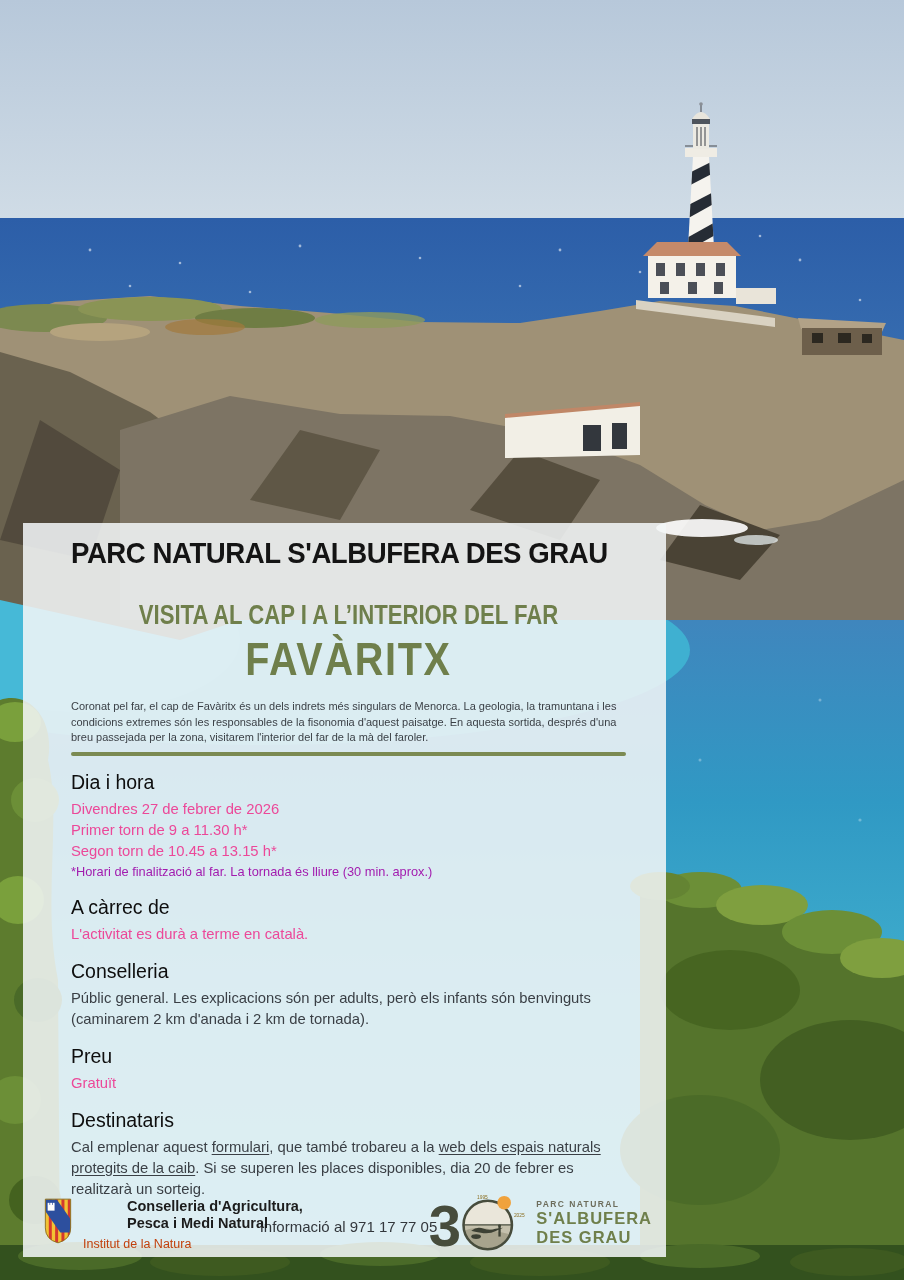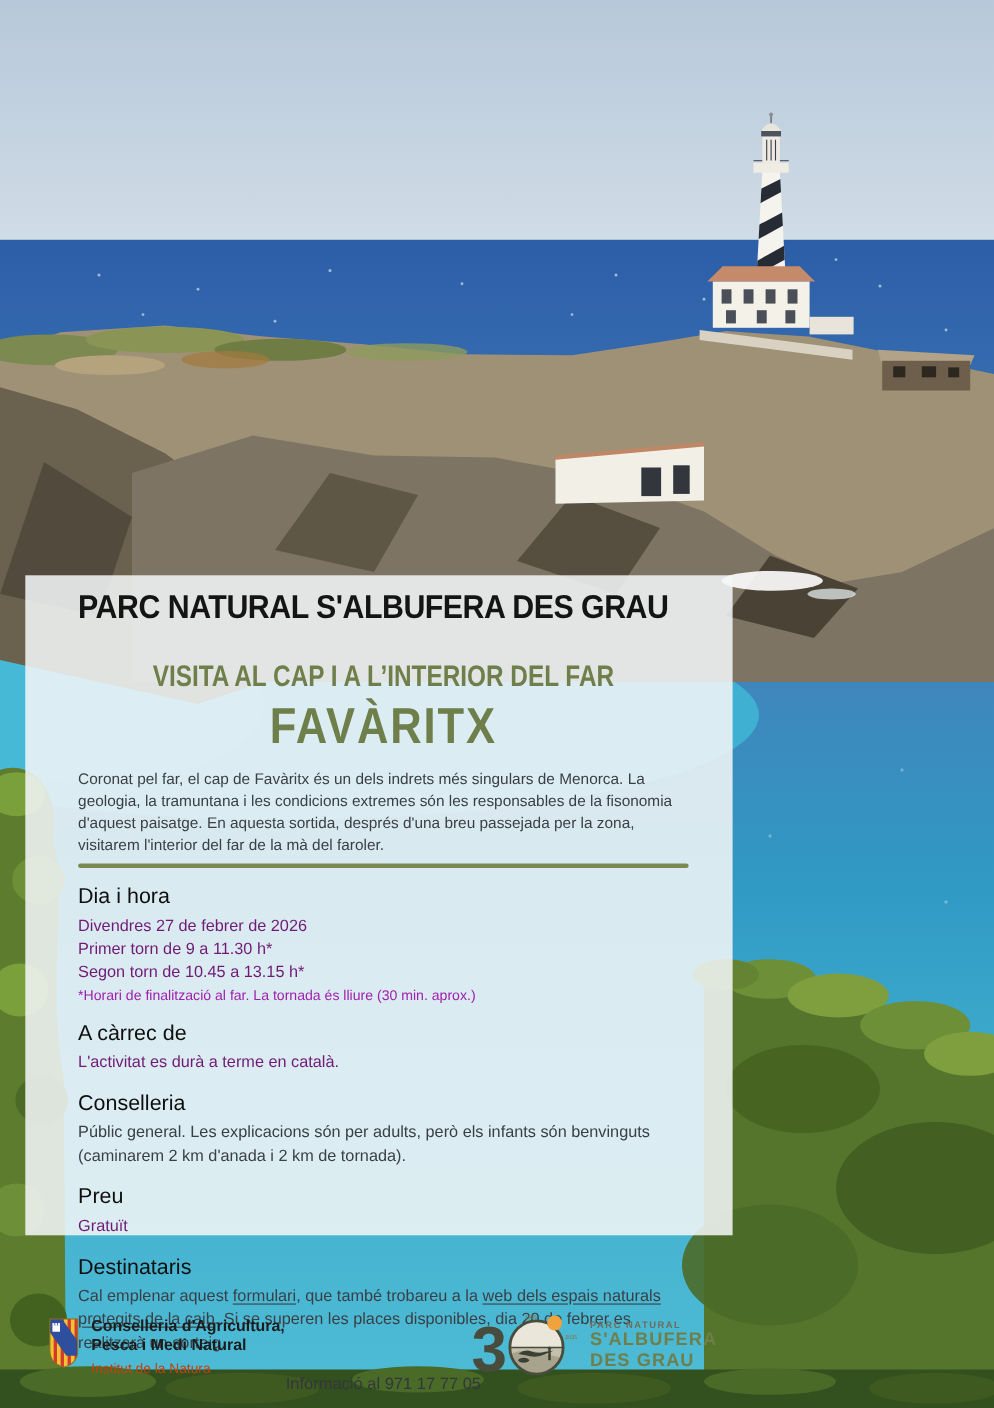--- a/index.html
+++ b/index.html
@@ -4,21 +4,21 @@
 <style>
   html,body{margin:0;padding:0;background:#ffffff;}
   .stage{
     position:relative;width:904px;height:1280px;overflow:hidden;
     font-family:"Liberation Sans",sans-serif;
   }
   .stage svg.bg{position:absolute;left:0;top:0;}
 
   
   .panel{
-    position:absolute;left:23px;top:523px;width:643px;height:600px;
+    position:absolute;left:23px;top:523px;width:643px;height:734px;
     background:rgba(242,246,247,0.87);
     box-sizing:border-box;
     padding:13px 40px 0 48px;
     color:#34383d;
   }
   .park-title{
     margin:0;font-size:30px;font-weight:bold;color:#141414;
     letter-spacing:-0.5px;transform:scaleX(0.92);transform-origin:left center;
     white-space:nowrap;
   }
@@ -26,39 +26,39 @@
     margin-top:30px;text-align:center;color:#6f7f4b;font-weight:bold;
     font-size:27px;white-space:nowrap;
     transform:scaleX(0.82);transform-origin:center;
   }
   .place-title{
     margin-top:1px;text-align:center;color:#6f7f4b;font-weight:bold;
     font-size:46px;letter-spacing:2px;white-space:nowrap;
     transform:scaleX(0.86);transform-origin:center;
   }
   .intro{
-    margin:13px 0 0 0;font-size:14px;line-height:1.42;color:#3a3f45;
+    margin:13px 0 0 0;font-size:11px;line-height:1.42;color:#3a3f45;
   }
   .divider{height:4px;background:#7b8a52;margin-top:6px;border-radius:2px;}
   .sec-heading{
     margin:15px 0 5px 0;font-size:19.5px;font-weight:normal;color:#0e0e0e;
   }
-  .line{font-size:14.8px;line-height:1.42;color:#701a75;}
+  .line{font-size:14.8px;line-height:1.42;color:#ec4899;}
   .footnote{font-size:12.8px;line-height:1.4;color:#a21caf;margin-top:1px;}
   .para{font-size:14.8px;line-height:1.42;color:#3a3f45;margin:0;}
   .para a{color:#3a3f45;text-underline-offset:2px;}
   .contact{margin-top:16px;text-align:center;font-size:15px;line-height:1.45;color:#33373c;}
 
   
   .logos{
     position:absolute;left:23px;top:1192px;width:643px;box-sizing:border-box;
     padding:0 14px 0 20px;display:flex;justify-content:space-between;align-items:flex-start;
   }
   .gov-logo{display:flex;gap:10px;align-items:flex-start;margin-top:6px;}
-  .gov-text .b{font-size:14.5px;font-weight:bold;color:#1c1c1c;line-height:1.2;}
+  .gov-text .b{font-size:14.5px;font-weight:bold;color:#1c1c1c;line-height:1.2;margin-left:44px;}
   .gov-text .s{font-size:12.5px;color:#c2410c;margin-top:4px;}
   .park-logo{display:flex;gap:8px;align-items:center;}
   .park-logo-text .tiny{font-size:8.5px;letter-spacing:1.4px;color:#6d6d5c;font-weight:bold;}
   .park-logo-text .big{font-size:16.5px;font-weight:bold;color:#6f7f4b;letter-spacing:1px;line-height:1.15;}
 </style>
 </head>
 <body>
 
 <div class="stage">
 

